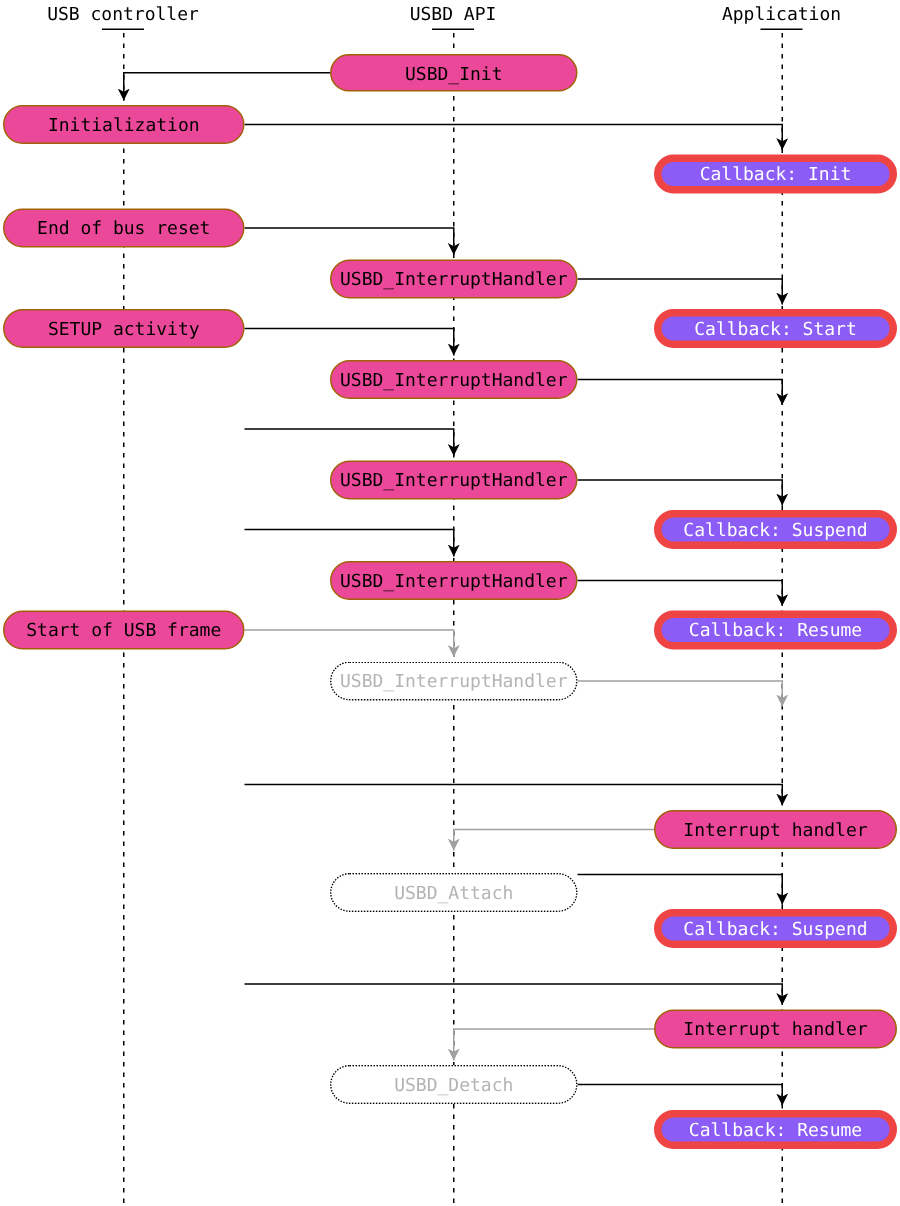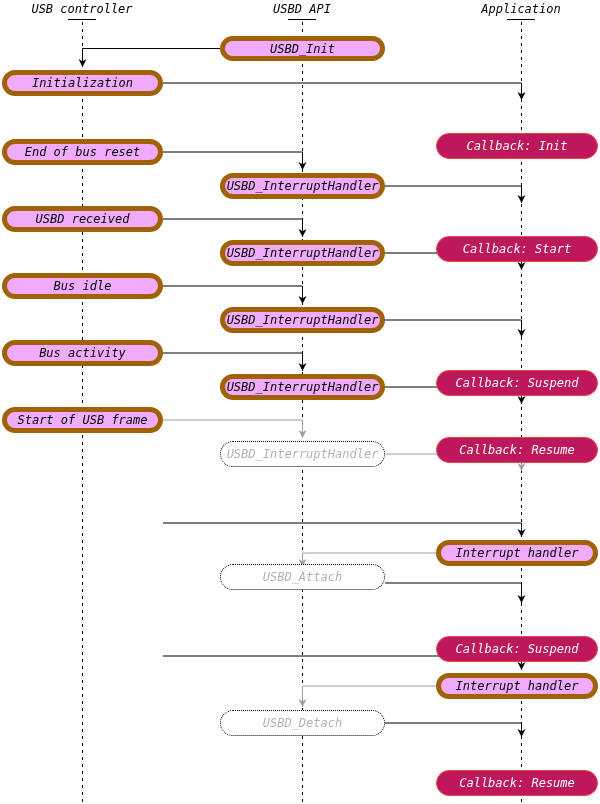--- a/index.html
+++ b/index.html
@@ -13,21 +13,20 @@
     font-family: "DejaVu Sans Mono", "Liberation Mono", monospace;
     position: relative;
     overflow: hidden;
   }
   #diagram {
     position: absolute;
     left: 0;
     top: 0;
     width: 600px;
     height: 804px;
-    font-style: italic;
   }
   .lifeline-label {
     position: absolute;
     font-family: "DejaVu Sans Mono", "Liberation Mono", monospace;
     font-size: 12px;
     color: #000000;
     white-space: nowrap;
     transform: translateX(-50%);
     text-align: center;
     line-height: 14px;
@@ -39,31 +38,30 @@
     align-items: center;
     justify-content: center;
     font-family: "DejaVu Sans Mono", "Liberation Mono", monospace;
     font-size: 12px;
     line-height: 12px;
     letter-spacing: 0px;
     white-space: nowrap;
     overflow: visible;
   }
   .node.plain {
-    background: #f0abfc;
+    background: #ec4899;
     color: #000000;
-    border: 5px solid #a16207;
+    border: 1px solid #a16207;
     border-radius: 14px;
   }
   .node.filled {
-    background: #be185d;
+    background: #8b5cf6;
     color: #ffffff;
-    border: 1px solid #ef4444;
+    border: 5px solid #ef4444;
     border-radius: 14px;
-    margin-top: 30px;
   }
   .node.ghost {
     background: #ffffff;
     color: #b4b4b4;
     border: 1px dotted #000000;
     border-radius: 14px;
   }
   .node .node-label {
     display: block;
   }
@@ -118,56 +116,50 @@
     <div class="node filled" style="left: 436px; top: 103px; width: 162px; height: 26px;">
       <span class="node-label">Callback: Init</span>
     </div>
     <div class="node plain" style="left: 2px; top: 139px; width: 161px; height: 26px;">
       <span class="node-label">End of bus reset</span>
     </div>
     <div class="node plain" style="left: 220px; top: 173px; width: 165px; height: 26px;">
       <span class="node-label">USBD_InterruptHandler</span>
     </div>
     <div class="node plain" style="left: 2px; top: 206px; width: 161px; height: 26px;">
-      <span class="node-label">USBD received</span>
+      <span class="node-label">SETUP activity</span>
     </div>
     <div class="node filled" style="left: 436px; top: 206px; width: 162px; height: 26px;">
       <span class="node-label">Callback: Start</span>
     </div>
     <div class="node plain" style="left: 220px; top: 240px; width: 165px; height: 26px;">
       <span class="node-label">USBD_InterruptHandler</span>
     </div>
-    <div class="node plain" style="left: 2px; top: 273px; width: 161px; height: 26px;">
-      <span class="node-label">Bus idle</span>
-    </div>
     <div class="node plain" style="left: 220px; top: 307px; width: 165px; height: 26px;">
       <span class="node-label">USBD_InterruptHandler</span>
-    </div>
-    <div class="node plain" style="left: 2px; top: 340px; width: 161px; height: 26px;">
-      <span class="node-label">Bus activity</span>
     </div>
     <div class="node filled" style="left: 436px; top: 340px; width: 162px; height: 26px;">
       <span class="node-label">Callback: Suspend</span>
     </div>
     <div class="node plain" style="left: 220px; top: 374px; width: 165px; height: 26px;">
       <span class="node-label">USBD_InterruptHandler</span>
     </div>
     <div class="node plain" style="left: 2px; top: 407px; width: 161px; height: 26px; align-items: center;">
       <span class="node-label">Start of USB frame</span>
     </div>
     <div class="node filled" style="left: 436px; top: 407px; width: 162px; height: 26px;">
       <span class="node-label">Callback: Resume</span>
     </div>
     <div class="node ghost" style="left: 220px; top: 441px; width: 165px; height: 26px;">
       <span class="node-label">USBD_InterruptHandler</span>
     </div>
     <div class="node plain" style="left: 436px; top: 540px; width: 162px; height: 26px;">
       <span class="node-label">Interrupt handler</span>
     </div>
-    <div class="node ghost" style="left: 220px; top: 564px; width: 165px; height: 26px; text-align: center;">
+    <div class="node ghost" style="left: 220px; top: 582px; width: 165px; height: 26px; text-align: center;">
       <span class="node-label">USBD_Attach</span>
     </div>
     <div class="node filled" style="left: 436px; top: 606px; width: 162px; height: 26px;">
       <span class="node-label">Callback: Suspend</span>
     </div>
     <div class="node plain" style="left: 436px; top: 673px; width: 162px; height: 26px;">
       <span class="node-label">Interrupt handler</span>
     </div>
     <div class="node ghost" style="left: 220px; top: 710px; width: 165px; height: 26px;">
       <span class="node-label">USBD_Detach</span>

